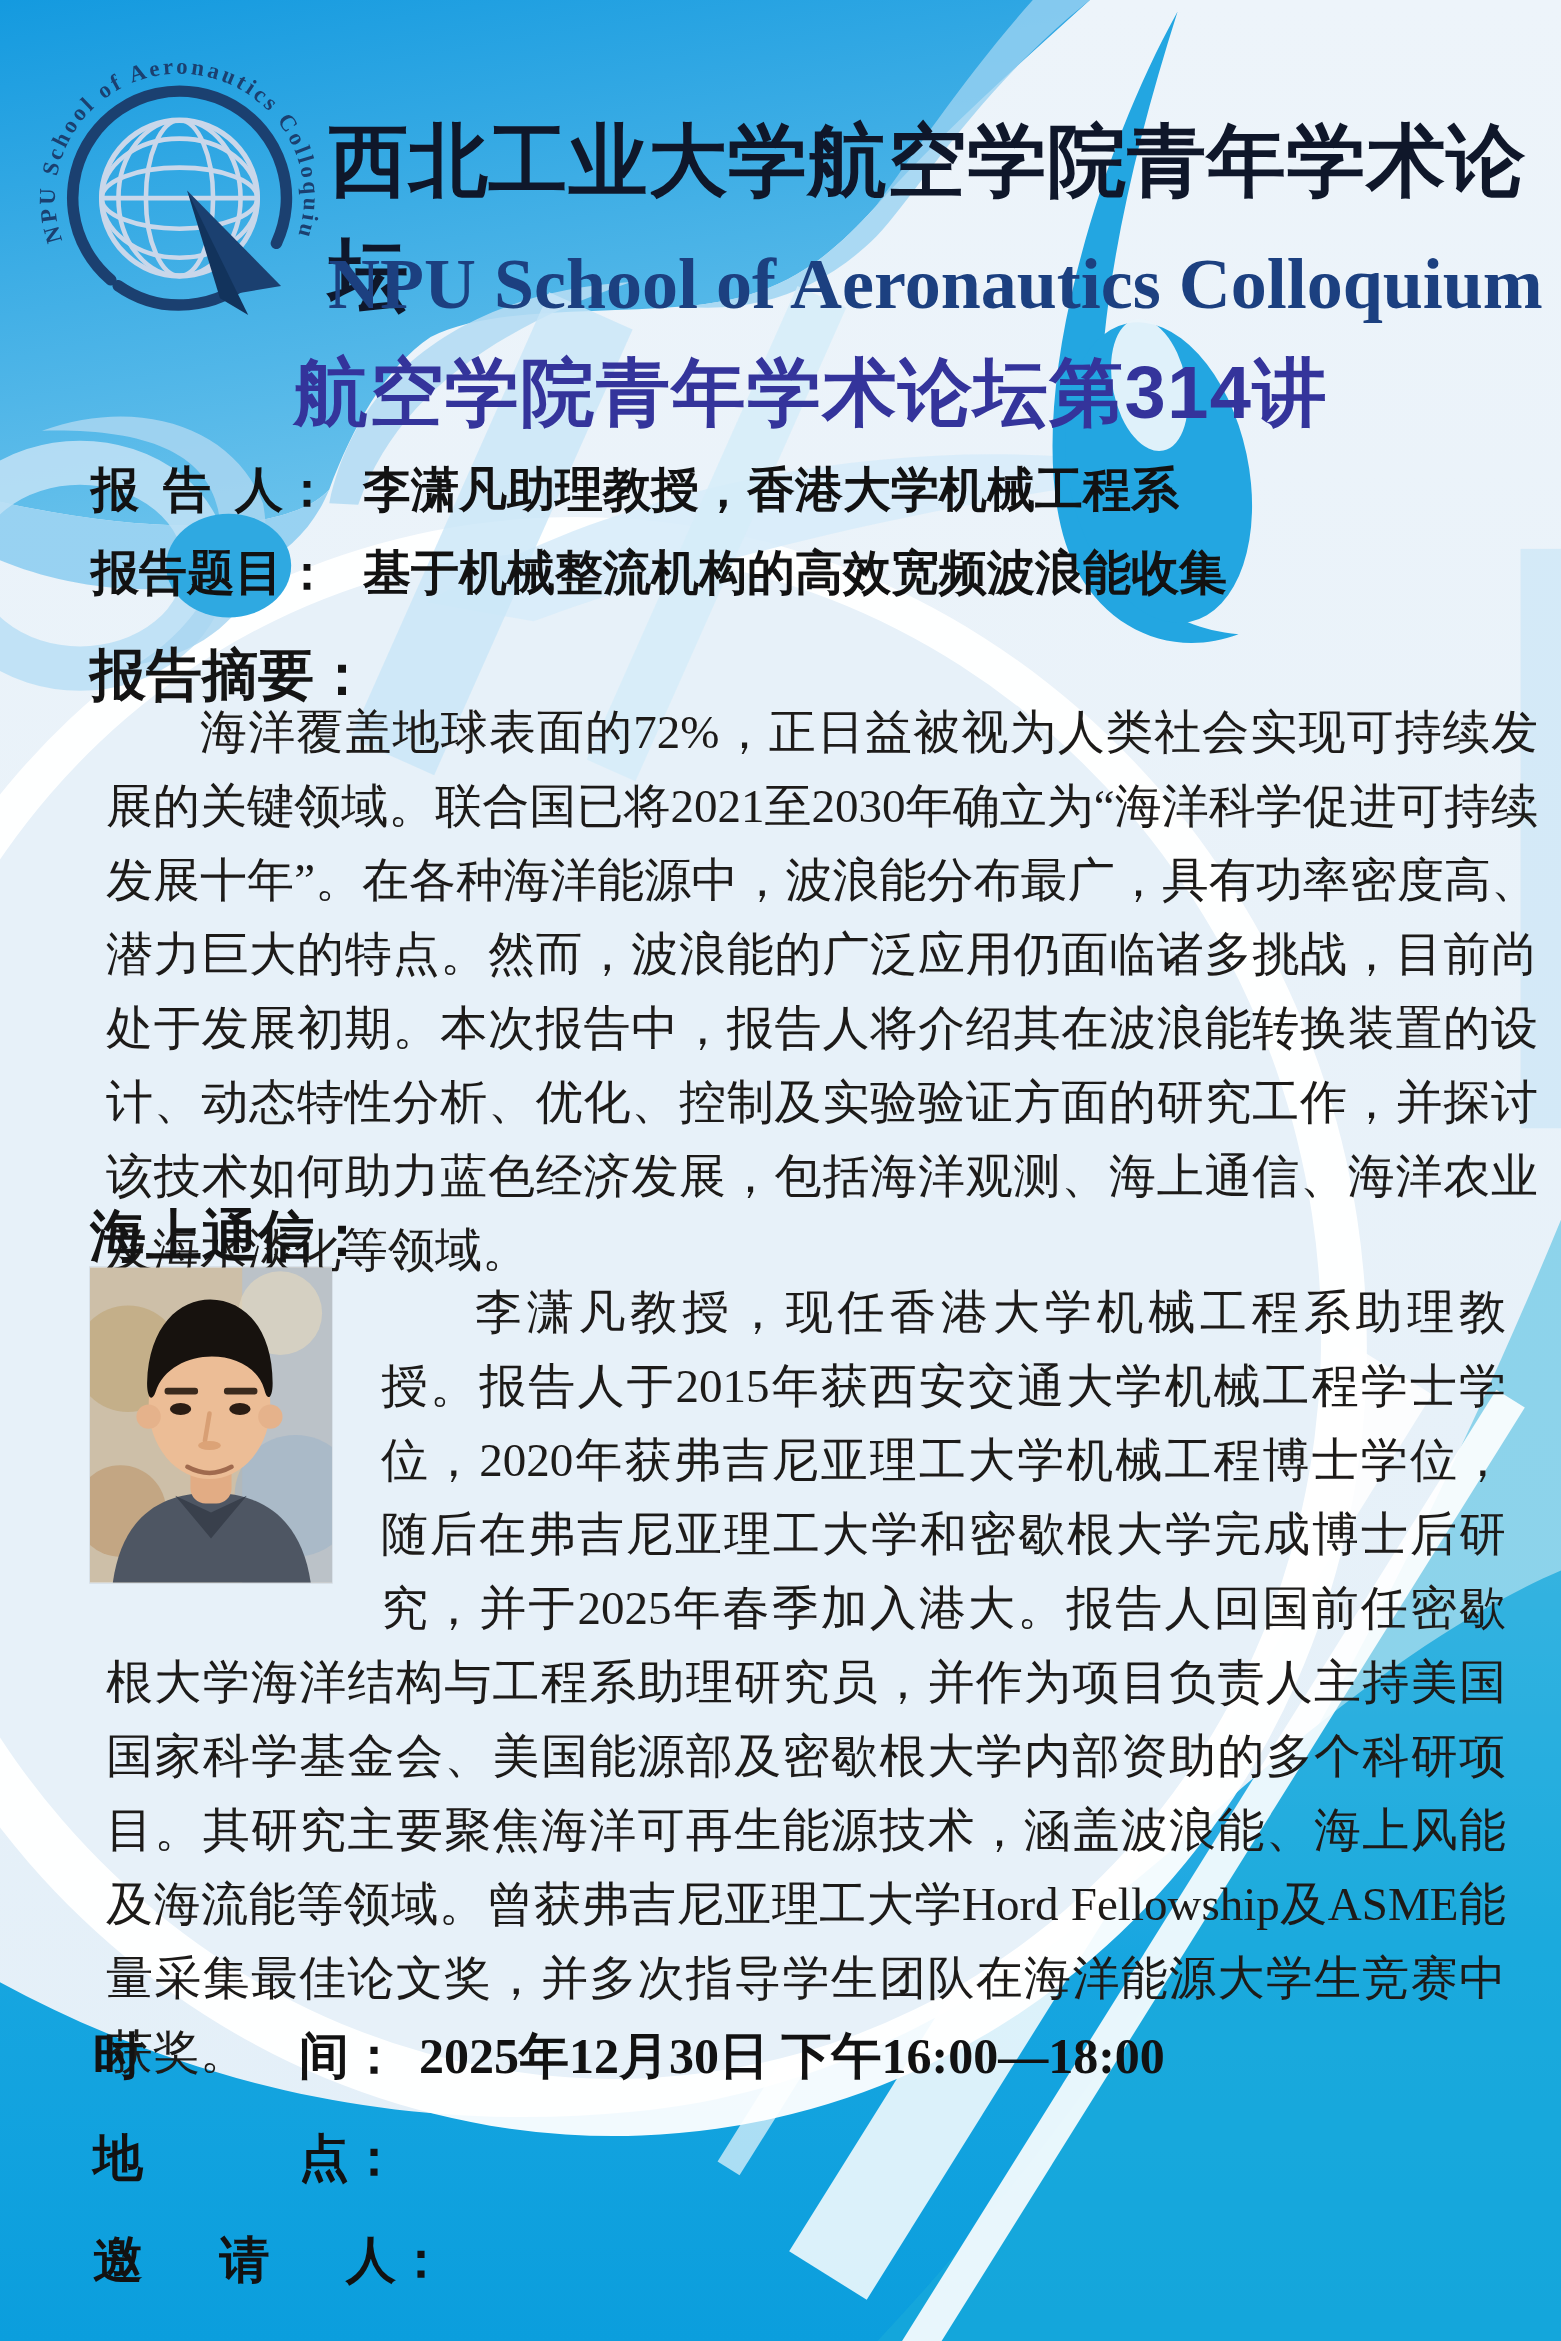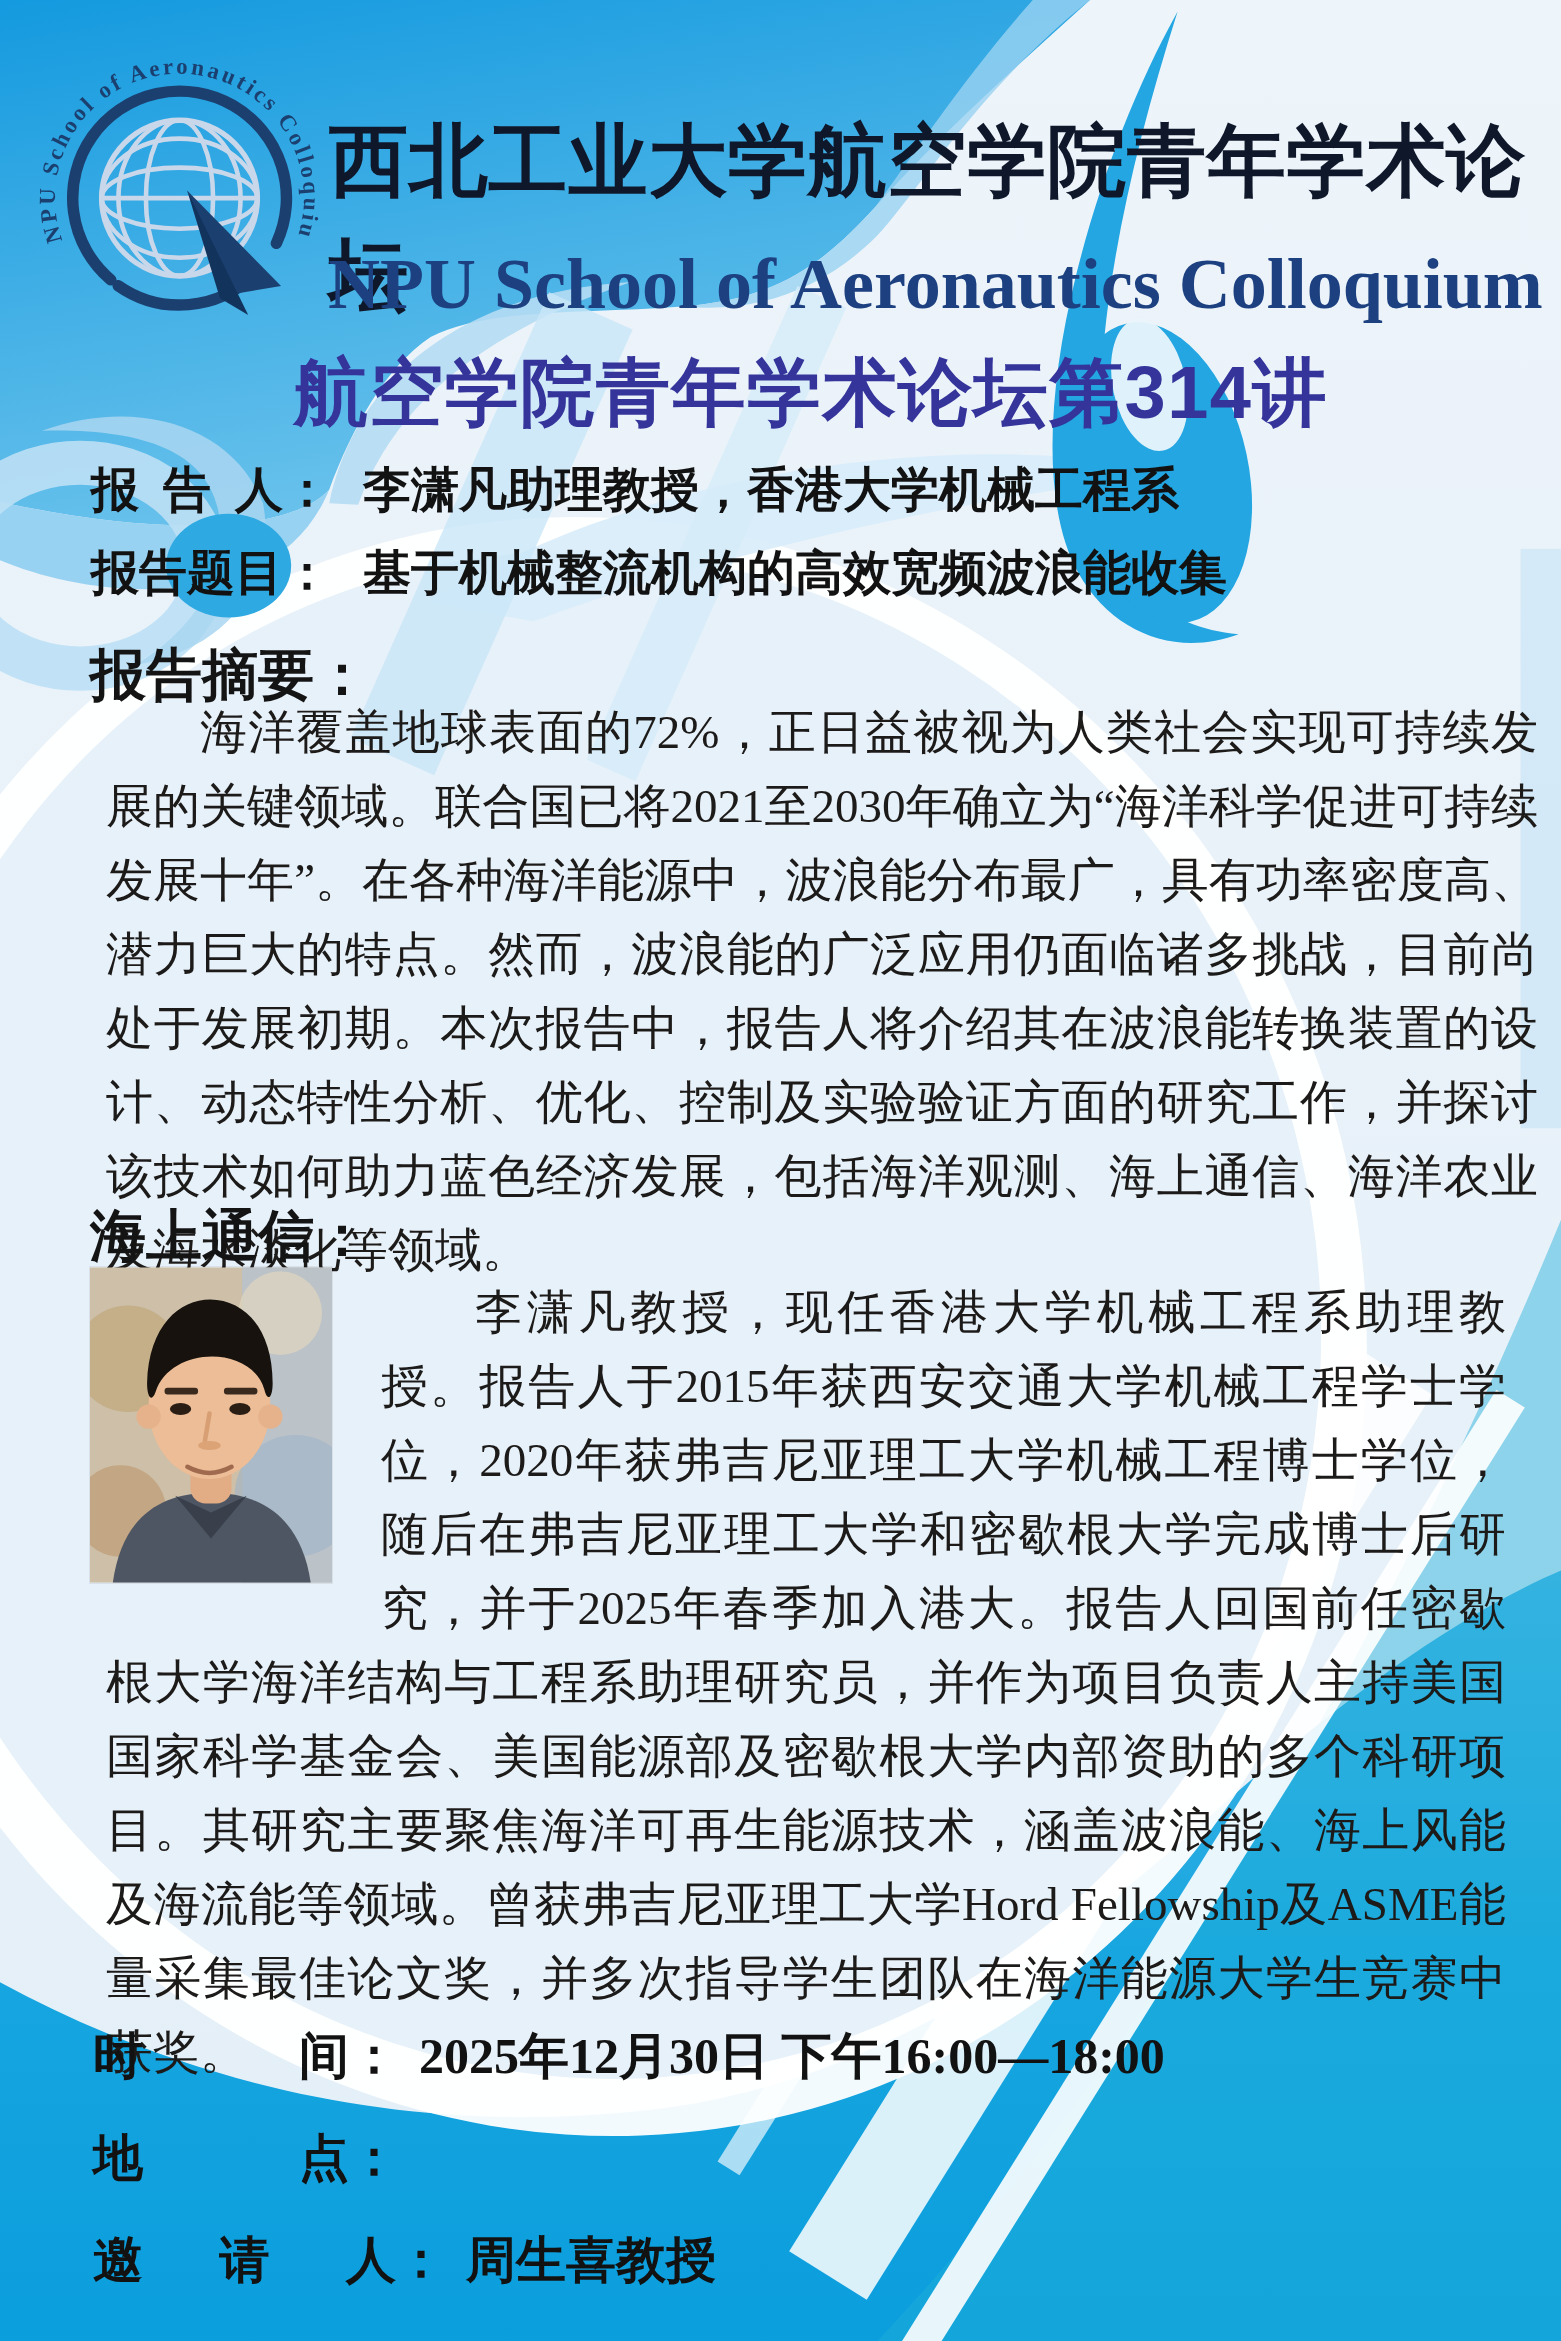--- a/index.html
+++ b/index.html
@@ -191,17 +191,16 @@
       </span>
       <span>：</span>
   </div>
   <div class="frow f3">
     <span class="flabel w3">
         <span>邀</span>
         <span>请</span>
         <span>人</span>
       </span>
       <span>：</span>
-    <span class="fval">周生喜教授</span>
   </div>
 
 </div>
 
 
 </body></html>

